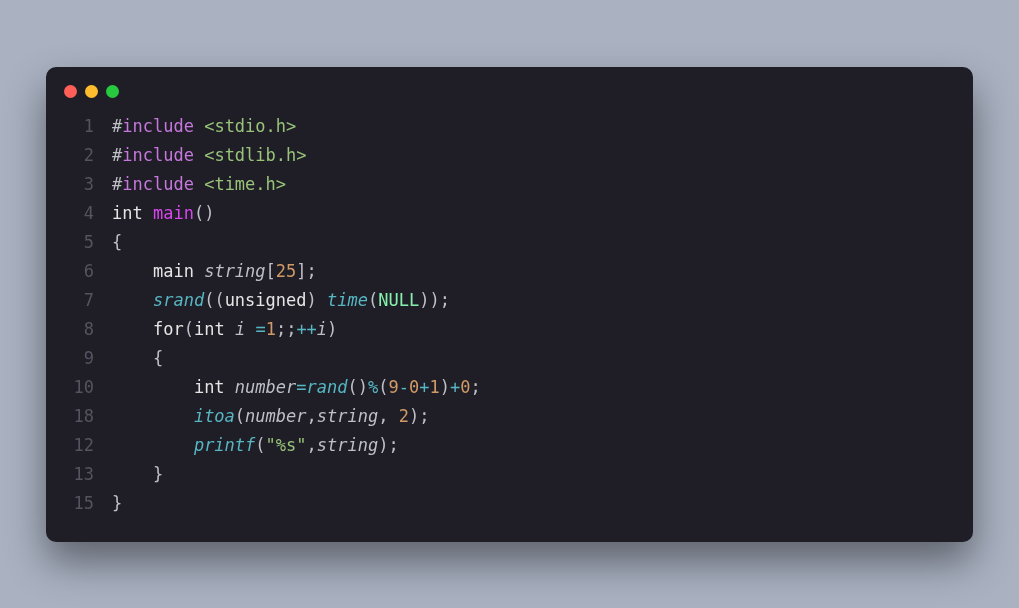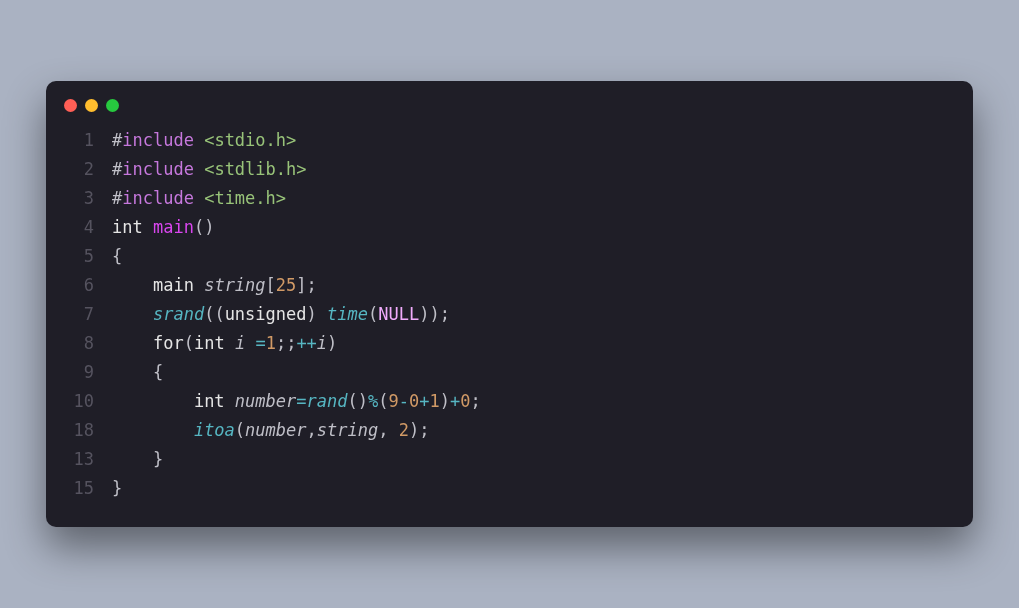--- a/index.html
+++ b/index.html
@@ -50,21 +50,21 @@
   .content { flex: 1 1 auto; color: #bfbfc7; }
 
   
   .kw   { color: #e5e5e5; } 
   .pre  { color: #c678dd; margin-top: 33px; } 
   .str  { color: #98c379; } 
   .fn   { color: #56b6c2; font-style: italic; } 
   .id   { color: #bfbfc7; font-style: italic; } 
   .main { color: #d946ef; }
   .num  { color: #d19a66; margin-top: 34px; }
-  .kwc  { color: #f0abfc; } 
+  .kwc  { color: #86efac; } 
   .op   { color: #56b6c2; }
   .pn   { color: #bfbfc7; } 
   .hash { color: #bfbfc7; }
 </style>
 </head>
 <body>
 
 <div class="window">
   <div class="titlebar">
     <div class="dot red"></div>
@@ -122,20 +122,24 @@
     <div class="line">
       <span class="gutter">10</span>
       <span class="content"><span>        </span><span class="kw">int</span><span> </span><span class="id">number</span><span class="op">=</span><span class="fn">rand</span><span class="pn">()</span><span class="op">%</span><span class="pn">(</span><span class="num">9</span><span class="op">-</span><span class="num">0</span><span class="op">+</span><span class="num">1</span><span class="pn">)</span><span class="op">+</span><span class="num">0</span><span class="pn">;</span></span>
     </div>
 
     <div class="line">
       <span class="gutter">18</span>
       <span class="content"><span>        </span><span class="fn">itoa</span><span class="pn">(</span><span class="id">number</span><span class="pn">,</span><span class="id">string</span><span class="pn">,</span><span> </span><span class="num">2</span><span class="pn">)</span><span class="pn">;</span></span>
     </div>
 
+    <div class="line">
+      <span class="gutter">12</span>
+      <span class="content"><span>        </span><span class="fn">printf</span><span class="pn">(</span><span class="str">"%s"</span><span class="pn">,</span><span class="id">string</span><span class="pn">)</span><span class="pn">;</span></span>
+    </div>
 
     <div class="line">
       <span class="gutter">13</span>
       <span class="content"><span>    </span><span class="pn">}</span></span>
     </div>
 
 
     <div class="line">
       <span class="gutter">15</span>
       <span class="content"><span class="pn">}</span></span>

